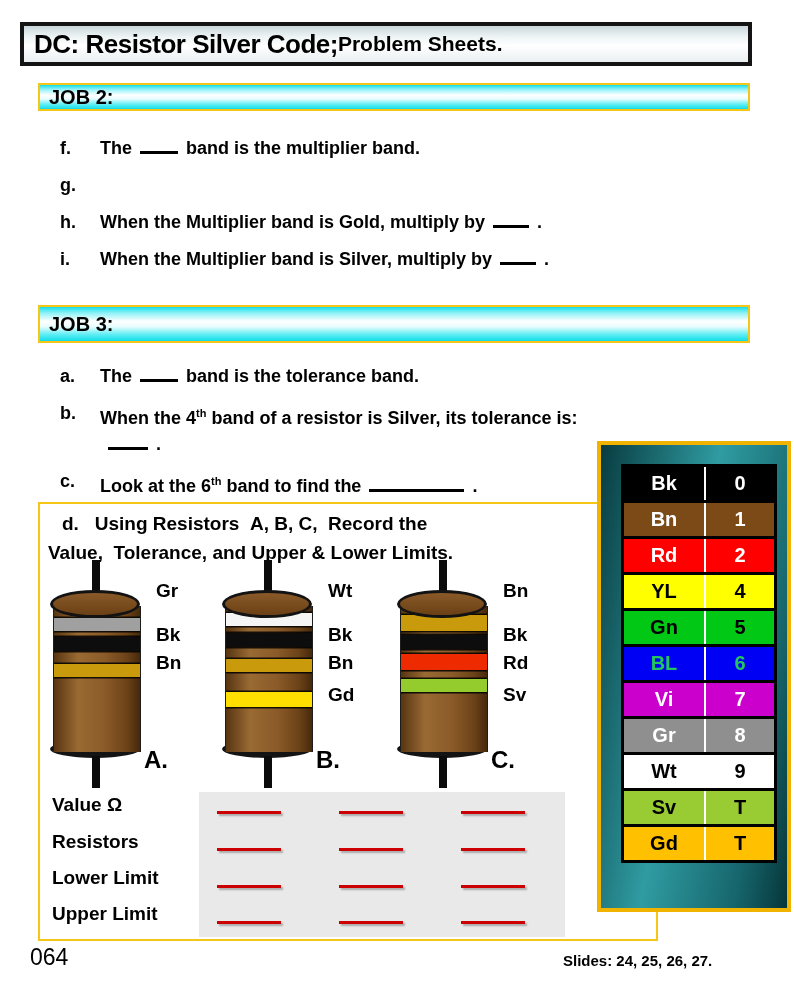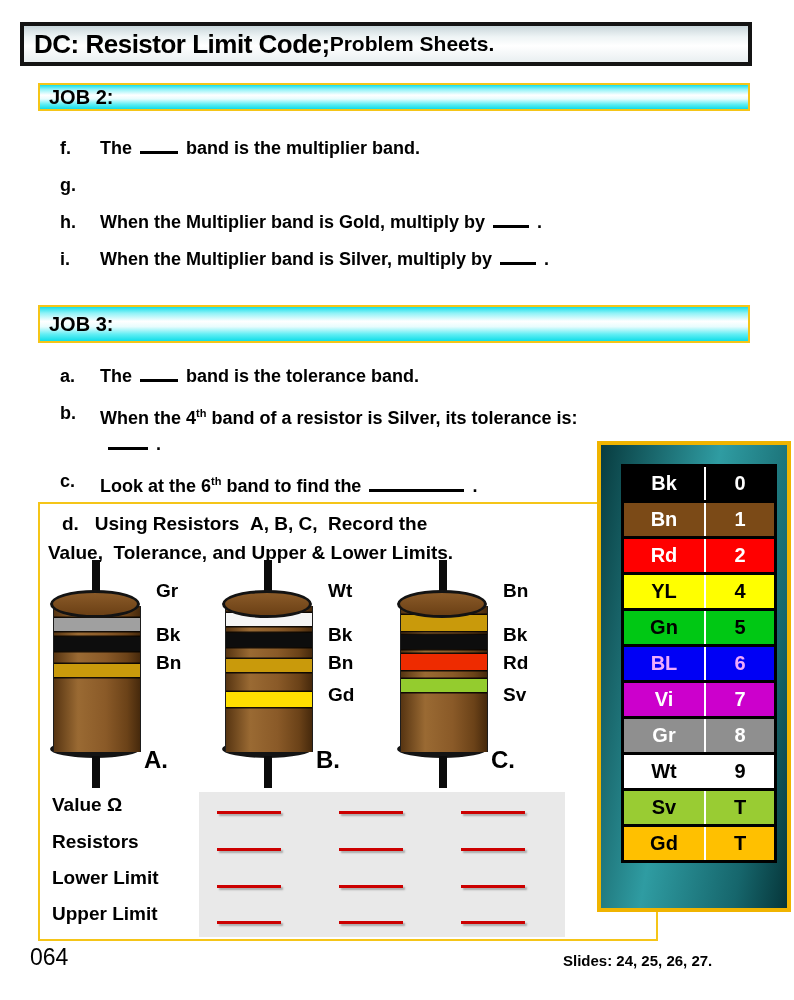--- a/index.html
+++ b/index.html
@@ -81,21 +81,21 @@
   
   .page-num{position:absolute;left:30px;top:944px;font-size:23px;font-weight:400;}
   .slides{position:absolute;left:563px;top:952px;font-size:15px;font-weight:bold;}
 </style>
 </head>
 <body>
 
 <div class="page">
 
   <div class="title-bar">
-    <span class="t1">DC: Resistor Limit Code;</span>
+    <span class="t1">DC: Resistor Silver Code;</span>
     <span class="t2">Problem Sheets.</span>
   </div>
 
   <div class="job-bar job2">
     <span>JOB 2:</span>
   </div>
 
   <div class="questions jq2" id="jq2">
       <div class="q">
         <span class="letter">f.</span>
@@ -232,21 +232,21 @@
           <div class="ct-num">2</div>
         </div>
         <div class="ct-row" style="background: rgb(255, 255, 0); color: rgb(0, 0, 0);">
           <div class="ct-abbr">YL</div>
           <div class="ct-num">4</div>
         </div>
         <div class="ct-row" style="background: rgb(0, 200, 20); color: rgb(0, 0, 0);">
           <div class="ct-abbr">Gn</div>
           <div class="ct-num">5</div>
         </div>
-        <div class="ct-row" style="background: rgb(0, 0, 245); color: #f0abfc;">
+        <div class="ct-row" style="background: rgb(0, 0, 245); color: #22c55e;">
           <div class="ct-abbr">BL</div>
           <div class="ct-num">6</div>
         </div>
         <div class="ct-row" style="background: rgb(204, 0, 204); color: rgb(255, 255, 255);">
           <div class="ct-abbr">Vi</div>
           <div class="ct-num">7</div>
         </div>
         <div class="ct-row" style="background: rgb(143, 143, 143); color: rgb(255, 255, 255);">
           <div class="ct-abbr">Gr</div>
           <div class="ct-num">8</div>

